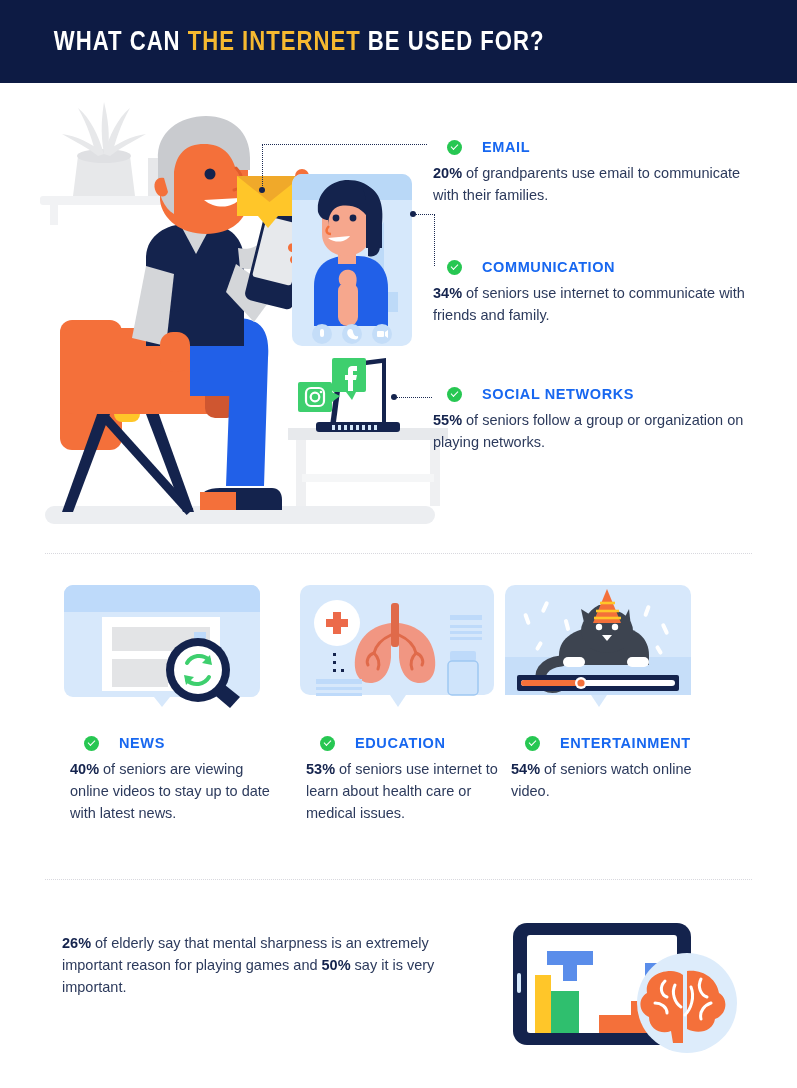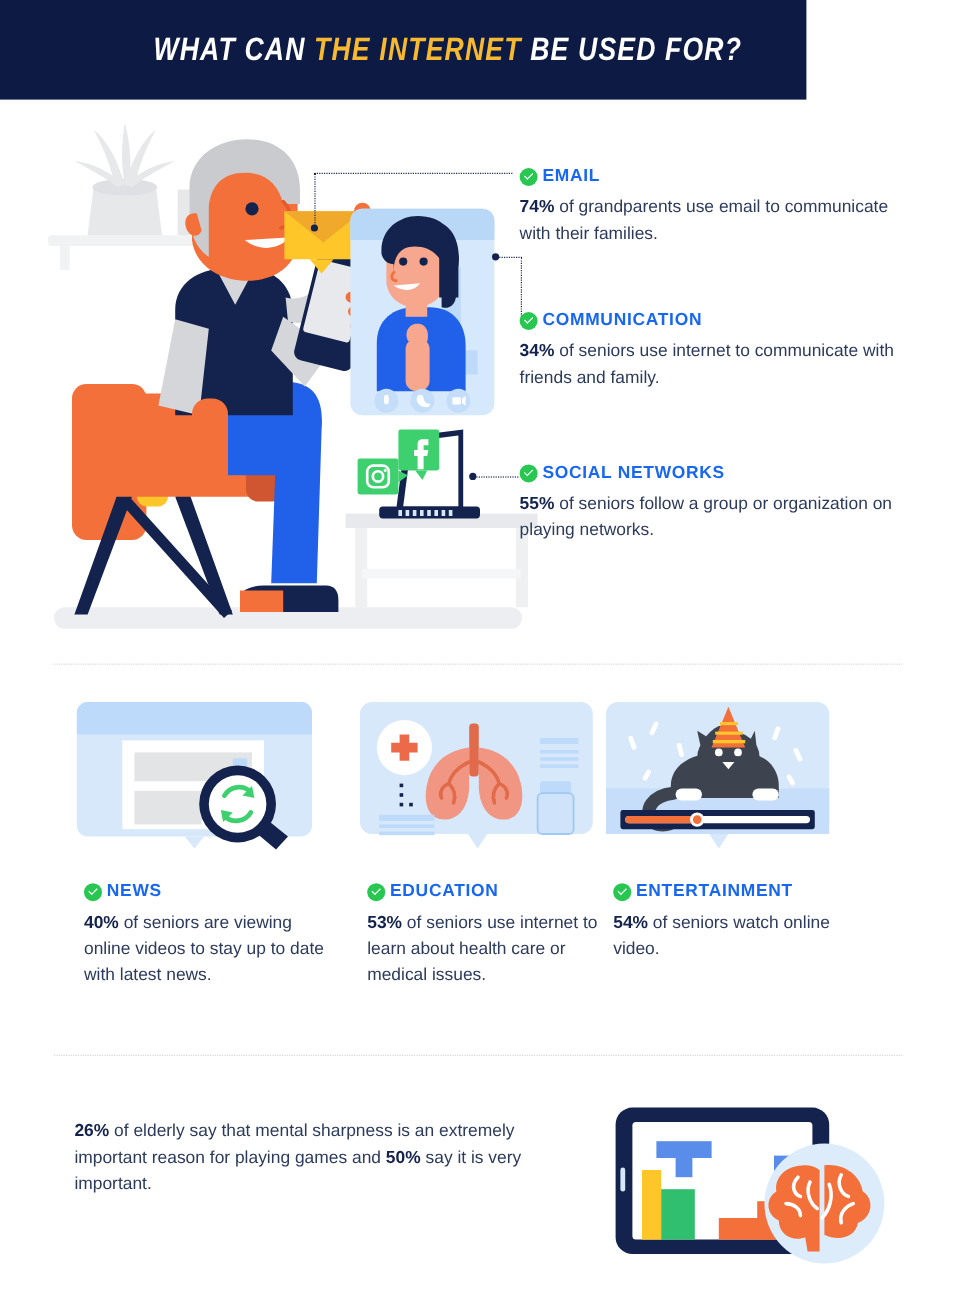--- a/index.html
+++ b/index.html
@@ -5,33 +5,33 @@
   html,body{margin:0;padding:0;}
   body{
     width:797px;height:1088px;background:#ffffff;
     font-family:"Liberation Sans","DejaVu Sans",sans-serif;
     overflow:hidden;position:relative;
   }
   .page{position:relative;width:797px;height:1088px;}
 
   
   .header{
-    position:absolute;left:0;top:0;width:672px;height:83px;
-    background:#0d1b44;display:flex;align-items:center;justify-content:flex-end;font-style:italic;
+    position:absolute;left:0;top:0;width:797px;height:83px;
+    background:#0d1b44;display:flex;align-items:center;justify-content:flex-start;
   }
   .header h1{
     margin:0;font-size:27px;font-weight:bold;letter-spacing:1.2px;
     color:#ffffff;text-transform:uppercase;
     font-family:"Liberation Sans Narrow","Liberation Sans",sans-serif;
     transform:scaleX(.82);transform-origin:center;white-space:nowrap;
   }
   .header h1 .hl{color:#f6b930;}
 
   
-  .item-head{display:flex;align-items:center;gap:4px;}
+  .item-head{display:flex;align-items:center;gap:20px;margin-left:14px;}
   .check{
     width:15px;height:15px;border-radius:50%;background:#27c752;
     flex:0 0 15px;position:relative;
   }
   .check::after{
     content:"";position:absolute;left:4px;top:4px;width:6px;height:3px;
     border-left:1.6px solid #fff;border-bottom:1.6px solid #fff;
     transform:rotate(-45deg);
   }
   .item-title{
@@ -256,21 +256,21 @@
 
   <div class="conn" style="left:394px;top:397px;width:38px;"></div>
   <div class="dot" style="left:391px;top:394px;"></div>
 
   <div class="s1-item" id="s1-email">
     <div class="item-head">
       <span class="check"></span>
       <span class="item-title">EMAIL</span>
     </div>
     <div class="item-body">
-      <b>74%</b><span> of grandparents use email to communicate with their families.</span>
+      <b>20%</b><span> of grandparents use email to communicate with their families.</span>
     </div>
   </div>
 
   <div class="s1-item" id="s1-comm">
     <div class="item-head">
       <span class="check"></span>
       <span class="item-title">COMMUNICATION</span>
     </div>
     <div class="item-body">
       <b>34%</b><span> of seniors use internet to communicate with friends and family.</span>

